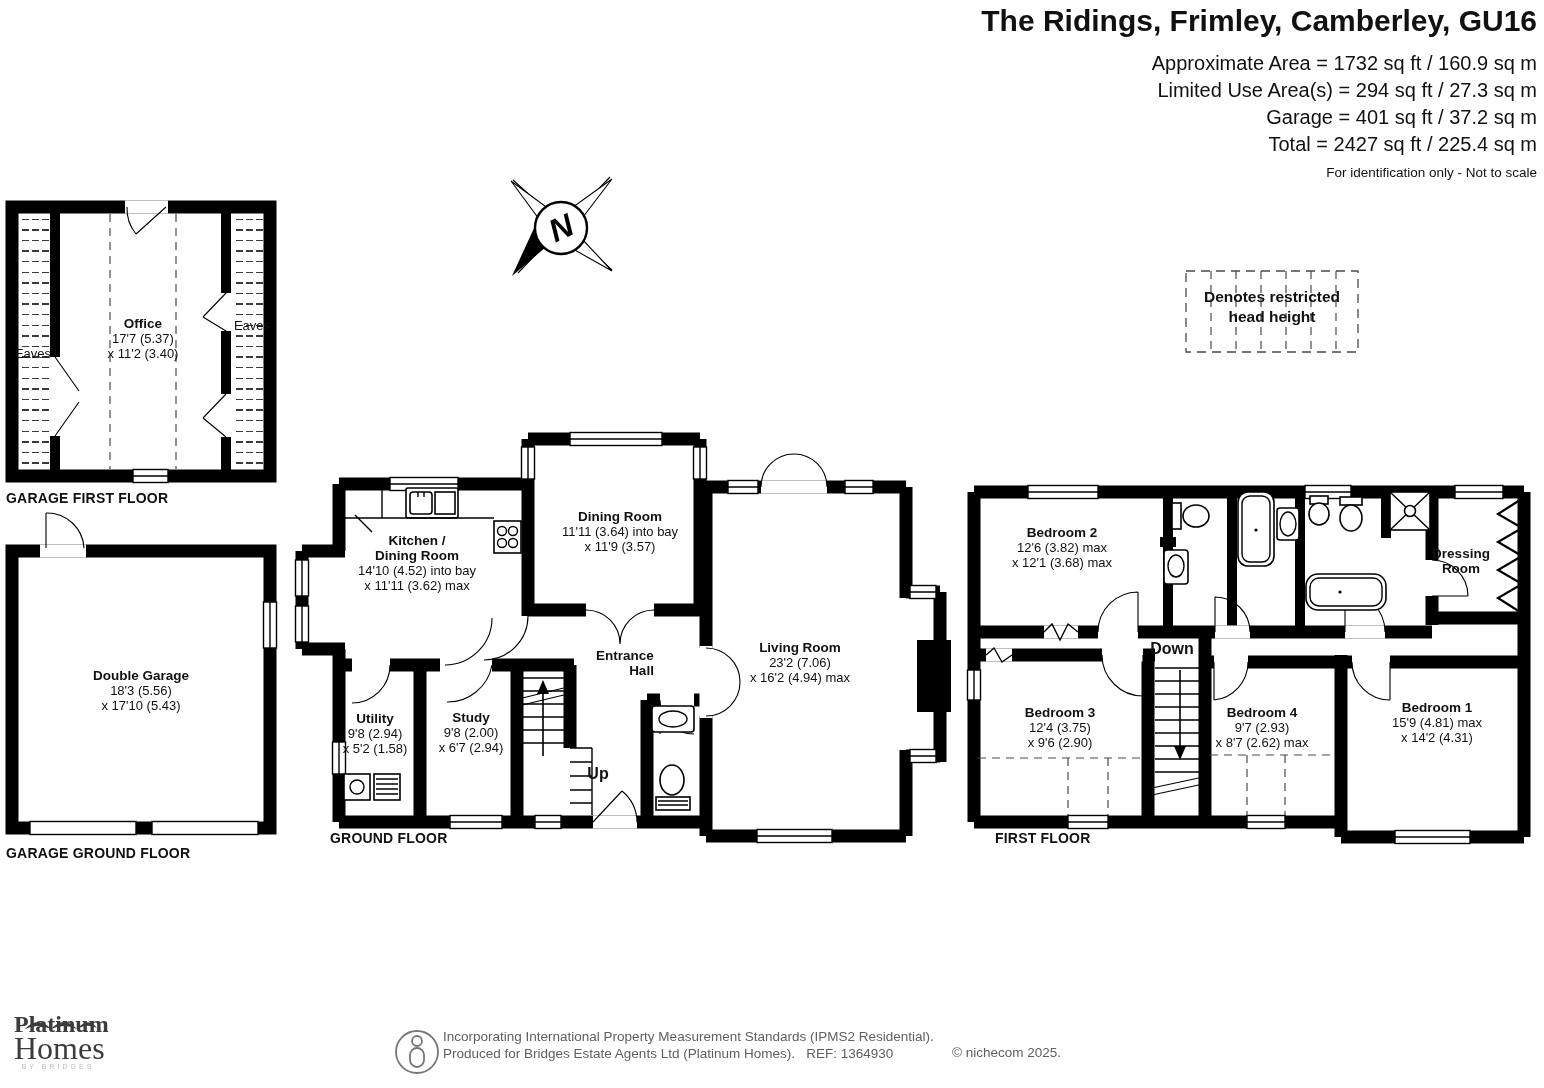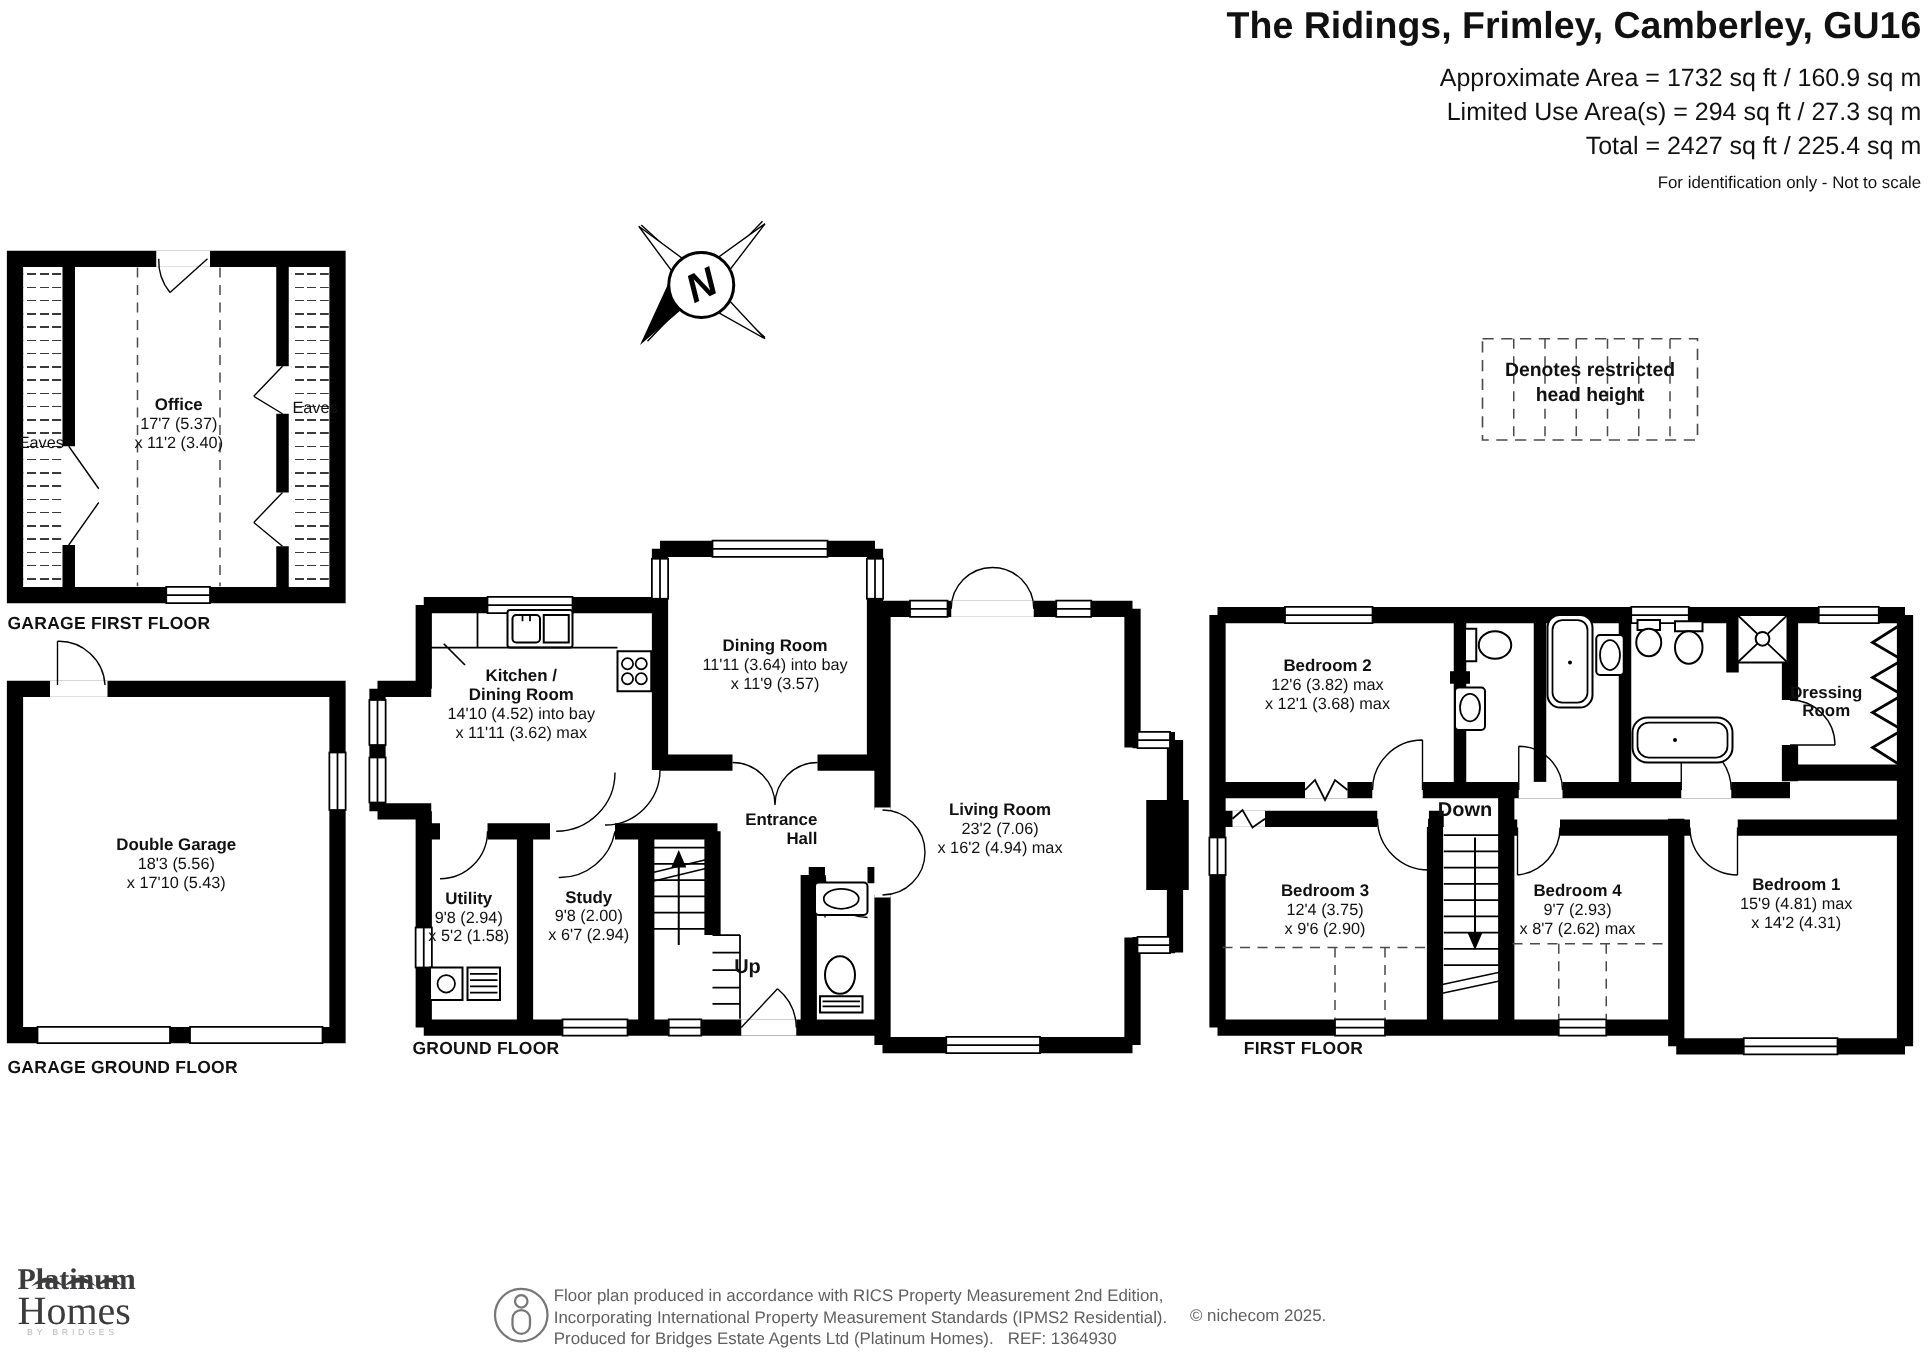--- a/index.html
+++ b/index.html
@@ -257,20 +257,21 @@
       <circle cx="417" cy="1041" r="5" fill="none" stroke="#777" stroke-width="1.8"></circle>
       <rect x="410" y="1048" width="14" height="19" rx="7" fill="none" stroke="#777" stroke-width="1.8"></rect>
     </g>
   </svg>
 
   <div id="header">
     <div class="title">The Ridings, Frimley, Camberley, GU16</div>
     <div class="area">
       <div>Approximate Area = 1732 sq ft / 160.9 sq m</div>
       <div>Limited Use Area(s) = 294 sq ft / 27.3 sq m</div>
+      <div>Garage = 401 sq ft / 37.2 sq m</div>
       <div>Total = 2427 sq ft / 225.4 sq m</div>
     </div>
     <div class="disc">For identification only - Not to scale</div>
   </div>
 
   <div class="legend-text" style="left:1272px;top:287px;text-align:center;">
     <div>Denotes restricted</div>
     <div>head height</div>
   </div>
 
@@ -361,19 +362,18 @@
   <div class="floor-label" style="left:330px;top:830px;">GROUND FLOOR</div>
   <div class="floor-label" style="left:963px;top:830px;padding-left:32px;">FIRST FLOOR</div>
 
   <div id="logo">
     <div class="l1">Platinum</div>
     <div class="l2">Homes</div>
     <div class="l3">BY BRIDGES</div>
   </div>
 
   <div id="footer-text">
-    <div>Floor plan produced in accordance with RICS Property Measurement 2nd Edition,</div>
     <div>Incorporating International Property Measurement Standards (IPMS2 Residential).</div>
     <div>Produced for Bridges Estate Agents Ltd (Platinum Homes).&nbsp;&nbsp;&nbsp;REF: 1364930</div>
   </div>
   <div id="copyright">© nichecom 2025.</div>
 
 </div>
 
 </body></html>

